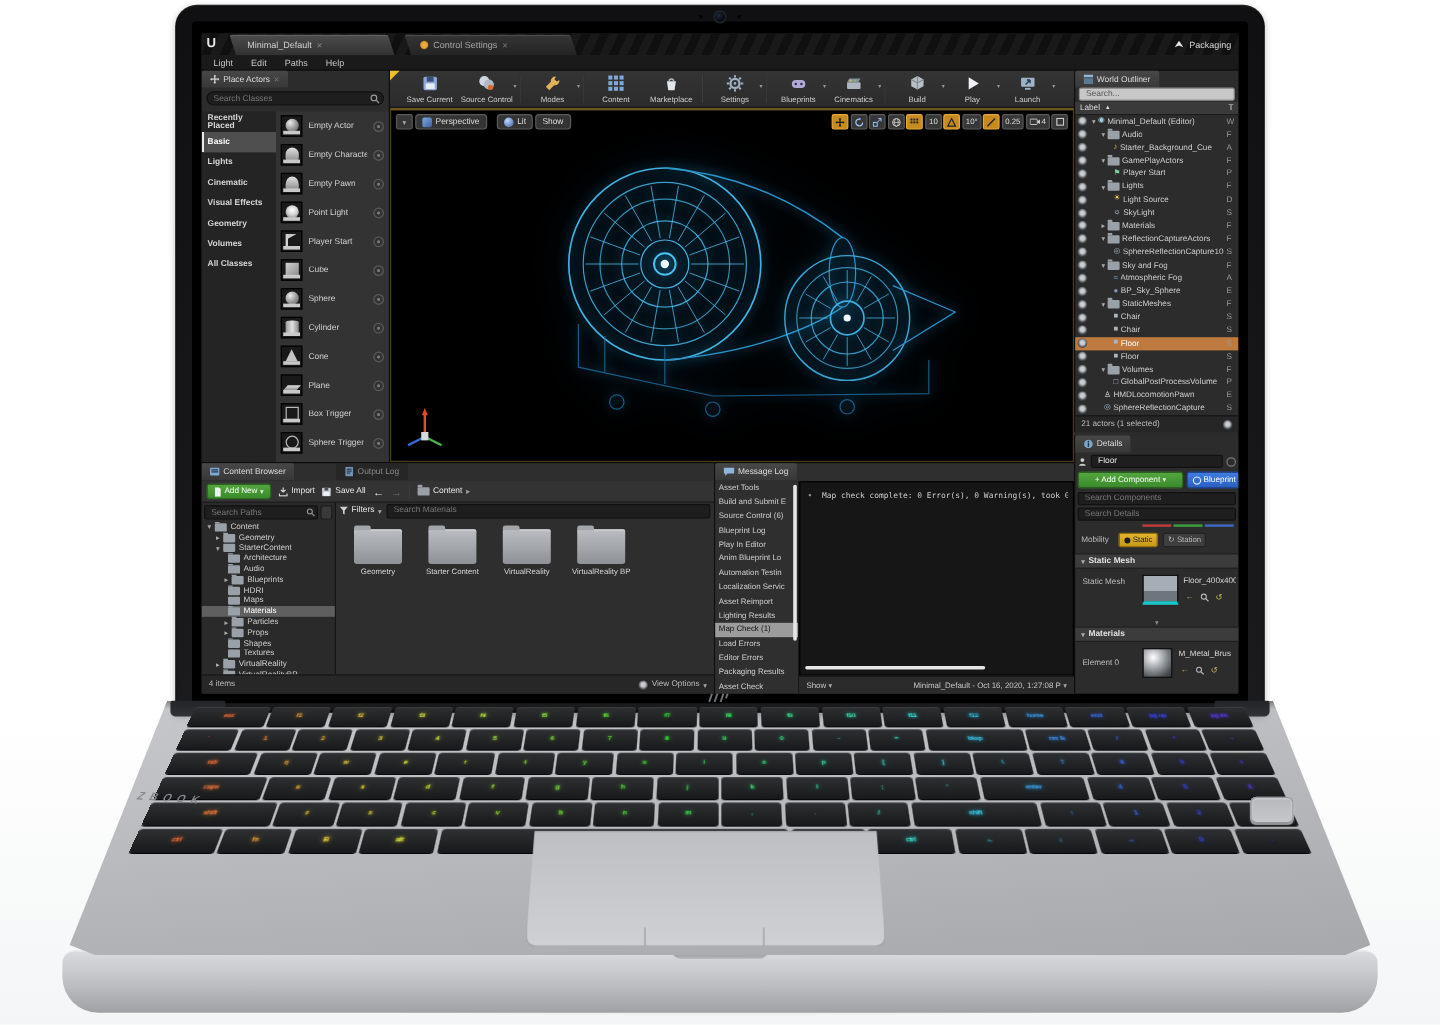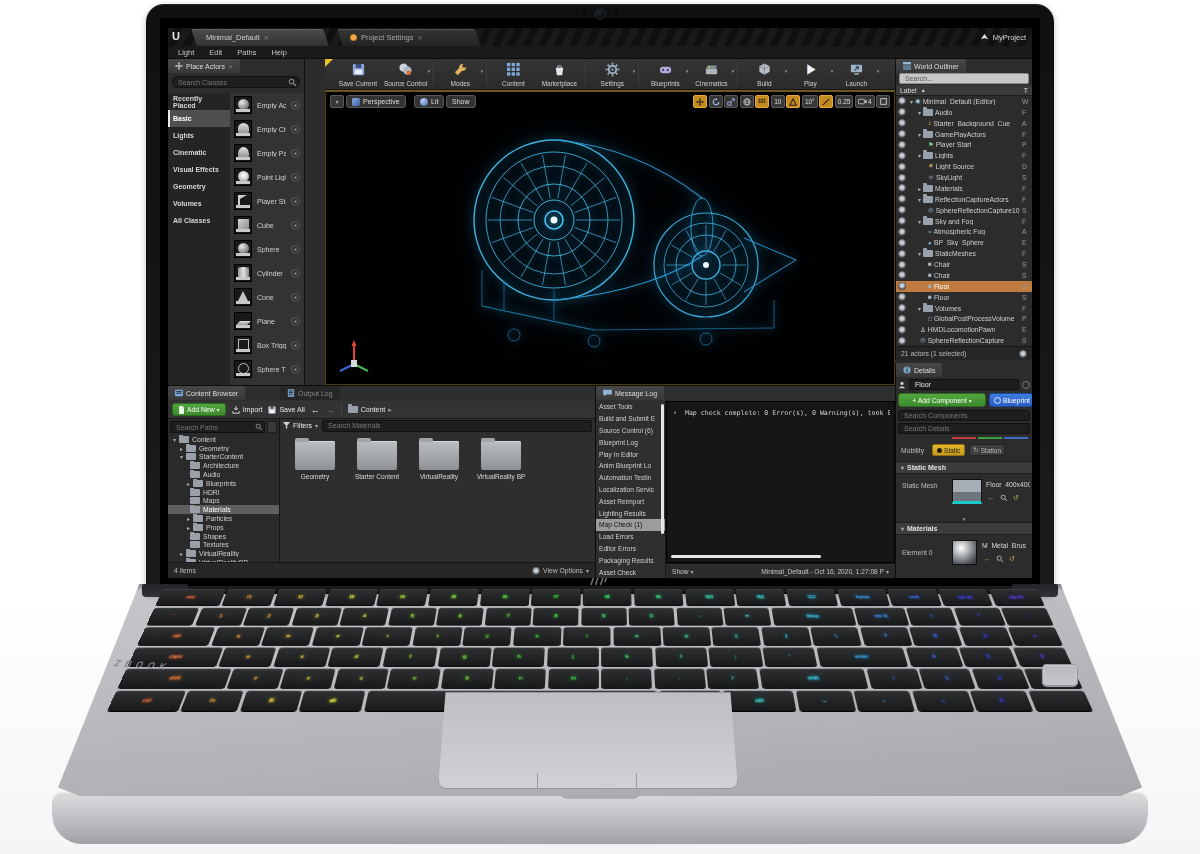--- a/index.html
+++ b/index.html
@@ -70,21 +70,21 @@
     background:repeating-linear-gradient(115deg,#191919 0 7px,#101010 7px 14px);}
   .e-tab{position:absolute;top:1px;height:17px;transform:skewX(18deg);border-radius:2px 2px 0 0;
     background:linear-gradient(#4c4c4c,#323232);box-shadow:inset 0 1px 0 rgba(255,255,255,.12);}
   .e-tab.dim{background:linear-gradient(#353535,#242424);}
   .e-tab-label{position:absolute;top:1px;height:17px;display:flex;align-items:center;gap:4px;
     font-size:7.5px;color:#cfcfcf;padding:0 6px;}
   .e-menubar{left:0;top:18px;width:864px;height:13px;background:#1a1a1a;display:flex;
     align-items:center;gap:15px;padding:0 10px;border-bottom:1px solid #0c0c0c;}
   .menu-item{color:#c6c6c6;font-size:7.5px;}
   
-  .e-left{left:0;top:31px;width:137px;height:326px;background:#2c2c2c;border-right:1px solid #0e0e0e;}
+  .e-left{left:0;top:31px;width:157px;height:326px;background:#2c2c2c;border-right:1px solid #0e0e0e;}
   .pa-cats{position:absolute;left:0;top:34px;bottom:0;width:62px;background:#242424;}
   .pa-cat{height:17px;display:flex;align-items:center;padding:0 5px;color:#d6d6d6;font-size:7px;font-weight:bold;}
   .pa-cat.sel{background:#4f4f4f;color:#fff;box-shadow:inset 2px 0 0 #e8e8e8;}
   .pa-items{position:absolute;left:62px;top:34px;bottom:0;right:0;background:#333;overflow:hidden;}
   .pa-item{height:24px;display:flex;align-items:center;gap:5px;padding:0 4px;}
   .pa-thumb{width:18px;height:18px;background:#191919;border:1px solid #000;position:relative;
     display:flex;align-items:center;justify-content:center;flex:none;}
   .pa-thumb::after{content:"";position:absolute;left:1px;right:1px;bottom:1px;height:3px;background:#c9c9c9;}
   .pa-shape{width:11px;height:11px;margin-bottom:2px;}
   .s-sphere{border-radius:50%;background:radial-gradient(circle at 35% 30%,#ececec,#8a8a8a 60%,#555);}
@@ -341,28 +341,28 @@
     <div class="abs e-tabbar">
       <span class="abs" style="left:4px;top:2px;width:14px;height:14px;color:#e8e8e8;font-weight:bold;font-size:11px;">U</span>
       <div class="e-tab" style="left:26px;width:132px;"></div>
       <div class="e-tab-label" style="left:32px;">
         <span>Minimal_Default</span>
         <span style="color:#888;font-size:6px;">✕</span>
       </div>
       <div class="e-tab dim" style="left:172px;width:138px;"></div>
       <div class="e-tab-label" style="left:176px;color:#a8a8a8;">
         <span style="width:7px;height:7px;border-radius:50%;background:radial-gradient(circle,#f0a93c 40%,#7a5212);"></span>
-        <span>Project Settings</span>
+        <span>Control Settings</span>
         <span style="color:#777;font-size:6px;">✕</span>
       </div>
       <div class="abs" style="right:6px;top:0;height:18px;display:flex;align-items:center;gap:4px;">
         <svg width="9" height="9" viewBox="0 0 10 10">
             <path d="M1 7 L5 1 L9 7 L5 5.5 z" fill="#e8e8e8"></path>
           </svg>
-        <span style="color:#d6d6d6;font-size:7.5px;">MyProject</span>
+        <span style="color:#d6d6d6;font-size:7.5px;">Packaging</span>
       </div>
     </div>
 
     <div class="abs e-menubar">
         <span class="menu-item">Light</span>
         <span class="menu-item">Edit</span>
         <span class="menu-item">Paths</span>
         <span class="menu-item">Help</span>
       </div>
 

